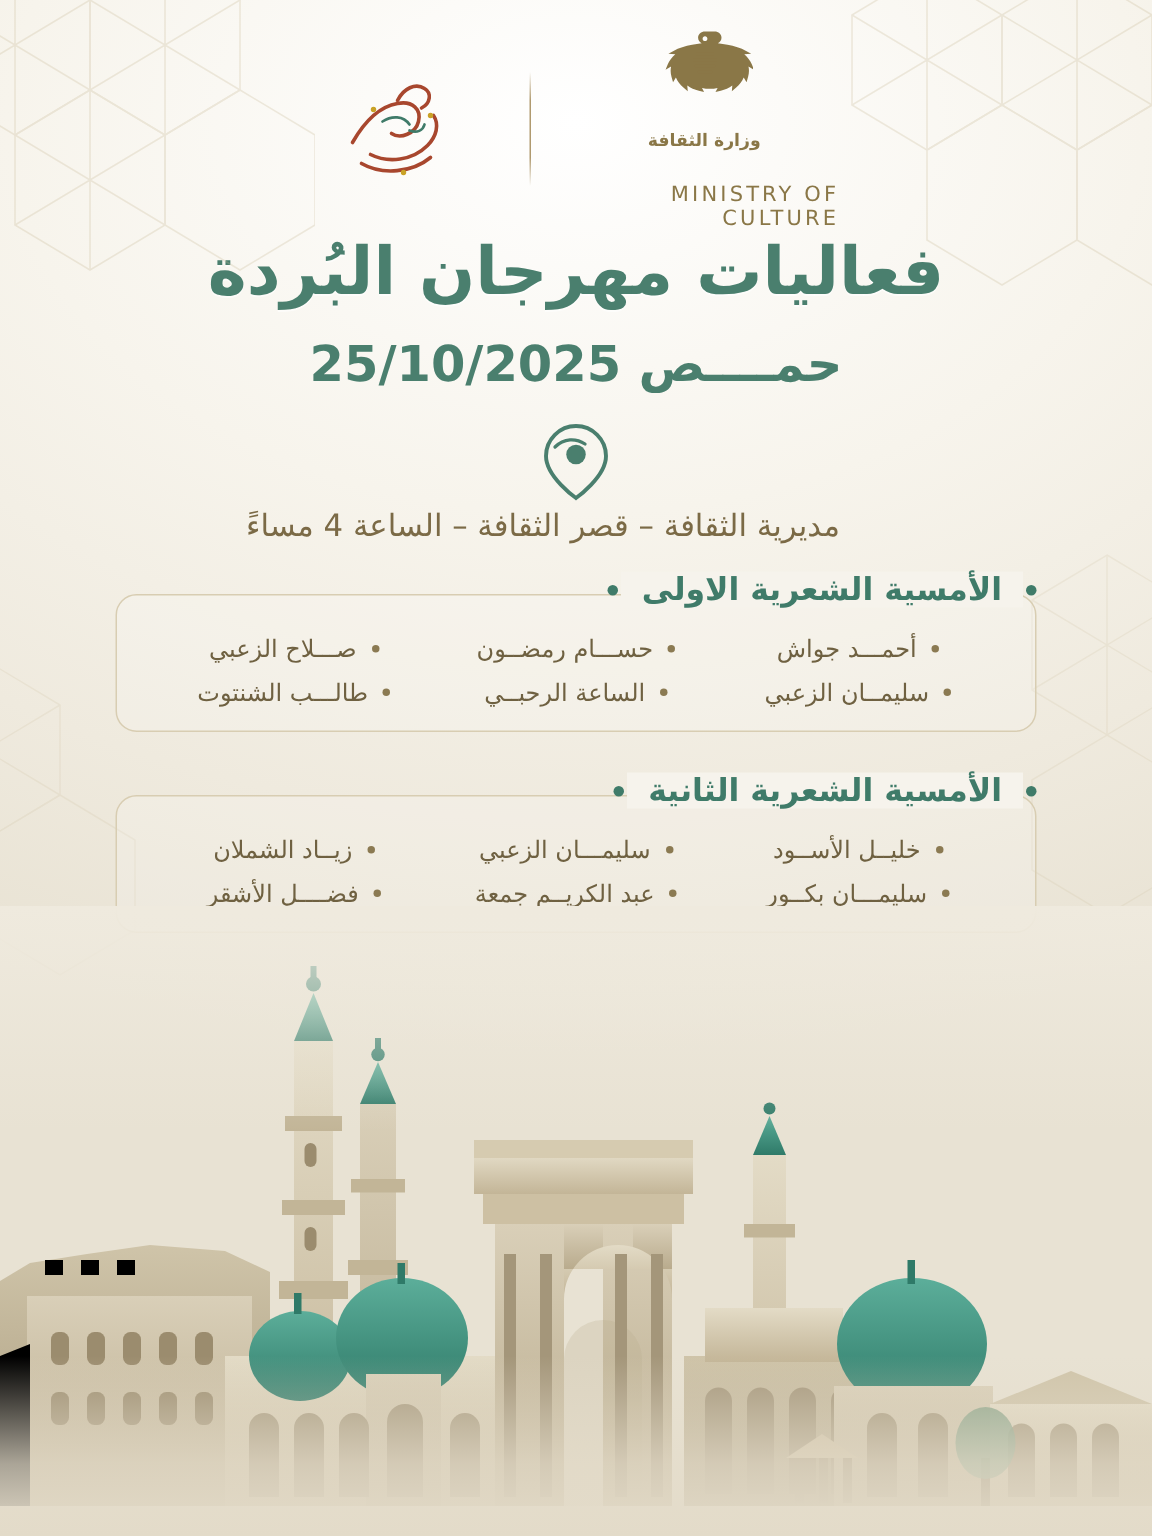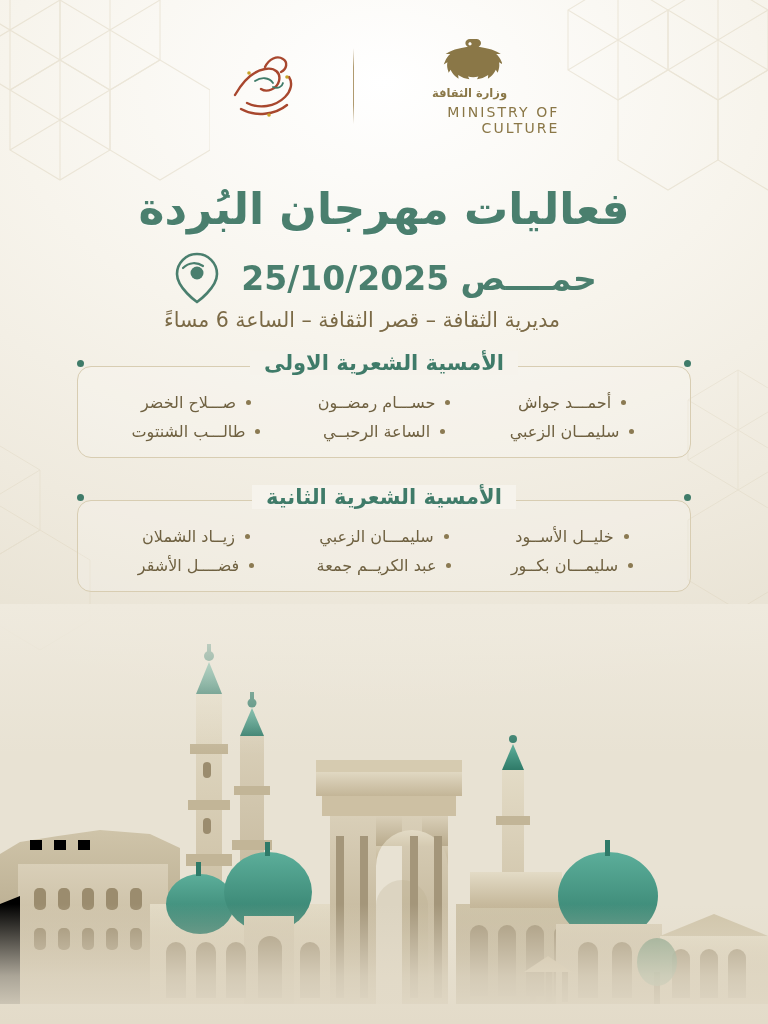--- a/index.html
+++ b/index.html
@@ -61,57 +61,58 @@
     width: 1px;
     height: 76px;
     background: linear-gradient(to bottom, rgba(150,130,95,0) 0%, #b09a6f 25%, #b09a6f 75%, rgba(150,130,95,0) 100%);
   }
 
   .logo-ministry {
     width: 180px;
     display: flex;
     flex-direction: column;
     align-items: center;
-    gap: 4px;
+    gap: 22px;
     justify-content: center;
   }
 
   .ministry-ar {
     font-size: 11.5px;
     color: #8a7747;
     letter-spacing: 1px;
     font-weight: bold;
   }
   .ministry-en {
     font-size: 14px;
     color: #8a7747;
     letter-spacing: 2.1px;
     font-weight: normal;
   }
 
   
   .title-main {
-    margin-top: 63px;
+    margin-top: 36px;
     text-align: center;
     font-size: 44px;
     font-weight: bold;
     color: #4a7f6e;
     letter-spacing: 1px;
     direction: rtl;
     text-shadow: 0 1px 0 rgba(255,255,255,0.6);
   }
 
   
   .date-row {
     margin-top: 16px;
     display: flex;
     align-items: center;
     justify-content: center;
     gap: 18px;
     direction: rtl;
+    flex-direction: column;
   }
 
   .date-text {
     font-size: 33px;
     font-weight: bold;
     color: #4a7f6e;
     direction: rtl;
     letter-spacing: 2px;
   }
 
@@ -148,22 +149,22 @@
     background: rgba(255,255,255,0.18);
   }
 
   .session-heading-wrap {
     position: absolute;
     top: -15px;
     left: 0;
     right: 0;
     display: flex;
     align-items: center;
-    justify-content: space-between;
-    gap: 14px;
+    justify-content: flex-start;
+    gap: 2px;
     direction: rtl;
   }
 
   .session-heading {
     font-size: 21px;
     font-weight: bold;
     color: #3f7b69;
     background: #f6f3ec;
     padding: 0 14px;
     white-space: nowrap;
@@ -324,37 +325,37 @@
     <div class="date-text">حمــــص 25/10/2025</div>
     <div class="pin-icon">
       <svg width="52" height="56" viewBox="0 0 52 56">
         <path d="M26 4 C15 4 6 13 6 24 c0 14 20 28 20 28 s20-14 20-28 C46 13 37 4 26 4 z" fill="none" stroke="#4a7f6e" stroke-width="2.6"></path>
         <circle cx="26" cy="23" r="6.5" fill="#4a7f6e"></circle>
         <path d="M12 18 c6-6 14-6 20-2" fill="none" stroke="#4a7f6e" stroke-width="2.2" stroke-linecap="round"></path>
       </svg>
     </div>
   </div>
 
-  <div class="venue-row">مديرية الثقافة – قصر الثقافة – الساعة 6 مساءً</div>
+  <div class="venue-row">مديرية الثقافة – قصر الثقافة – الساعة 4 مساءً</div>
 
   <div class="session session-1">
     <div class="session-frame">
       <div class="names-grid">
         <div class="names-row">
           <div class="name-cell">
             <span class="bullet"></span>
             <span>أحمـــد جواش</span>
           </div>
           <div class="name-cell">
             <span class="bullet"></span>
             <span>حســـام رمضــون</span>
           </div>
           <div class="name-cell">
             <span class="bullet"></span>
-            <span>صـــلاح الخضر</span>
+            <span>صـــلاح الزعبي</span>
           </div>
         </div>
         <div class="names-row">
           <div class="name-cell">
             <span class="bullet"></span>
             <span>سليمــان الزعبي</span>
           </div>
           <div class="name-cell">
             <span class="bullet"></span>
             <span>الساعة الرحبــي</span>

